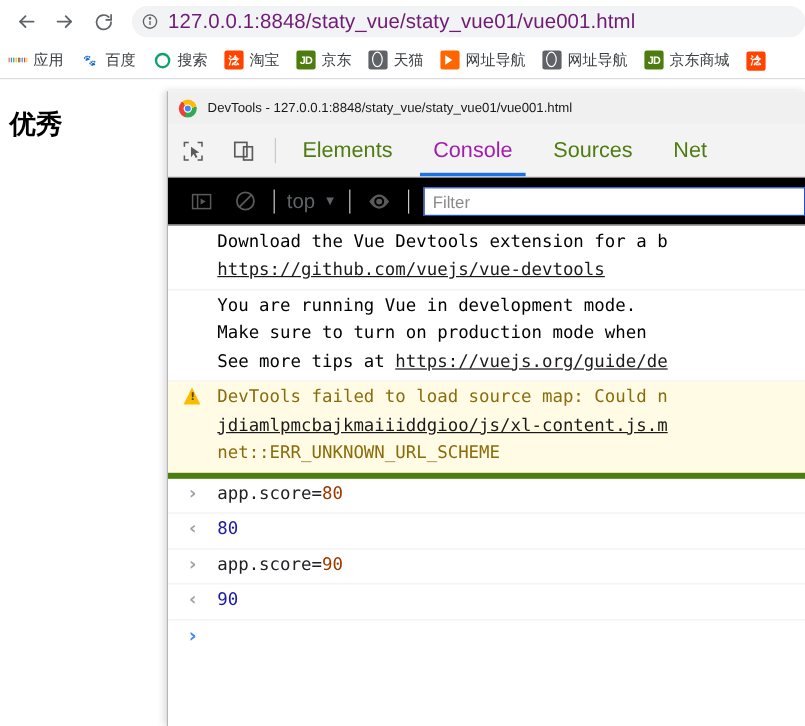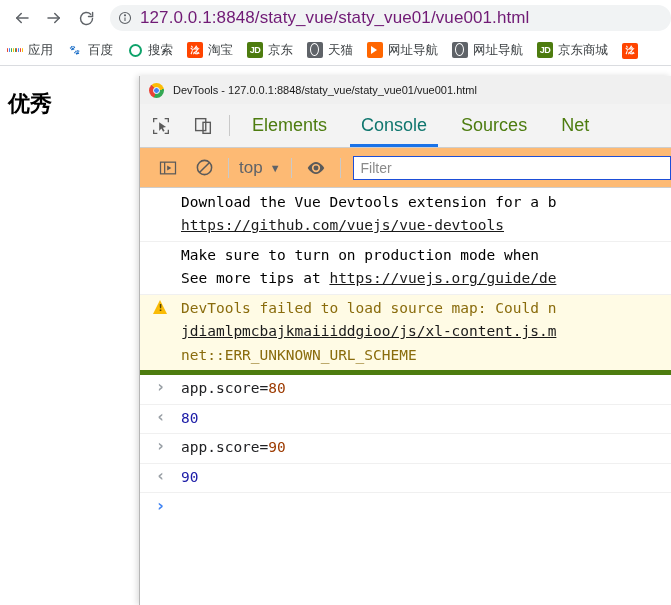--- a/index.html
+++ b/index.html
@@ -243,34 +243,34 @@
     align-items: center;
     padding: 0 17px;
     font-size: 18px;
     color: #4d7c0f;
     flex: 0 0 auto;
     position: relative;
     white-space: nowrap;
     font-family: "Liberation Sans", sans-serif;
   }
   .dt-tab.active {
-    color: #0f766e;
+    color: #a21caf;
   }
   .dt-tab.active::after {
     content: "";
     position: absolute;
     left: 6px; right: 6px; bottom: 0;
     height: 3px;
     background: #1a73e8;
   }
 
   
   .dt-consolebar {
     height: 40px;
-    background: #fdba74;
+    background: #000000;
     display: flex;
     align-items: center;
     border-bottom: 1px solid #cdcdcd;
     box-sizing: border-box;
     padding-left: 10px;
     overflow: hidden;
     justify-content: flex-end;
   }
   .cb-btn {
     width: 36px;
@@ -575,20 +575,21 @@
         <div class="gutter"></div>
         <div class="body">
           <span class="line">Download the Vue Devtools extension for a b</span>
           <a class="line" href="#">https://github.com/vuejs/vue-devtools</a>
         </div>
       </div>
 
       <div class="msg">
         <div class="gutter"></div>
         <div class="body">
+          <span class="line">You are running Vue in development mode.</span>
           <span class="line">Make sure to turn on production mode when </span>
           <span class="line"><span>See more tips at </span><a href="#">https://vuejs.org/guide/de</a></span>
         </div>
       </div>
 
       <div class="msg warn">
         <div class="gutter">
           <span class="warn-ico"></span>
         </div>
         <div class="body">

